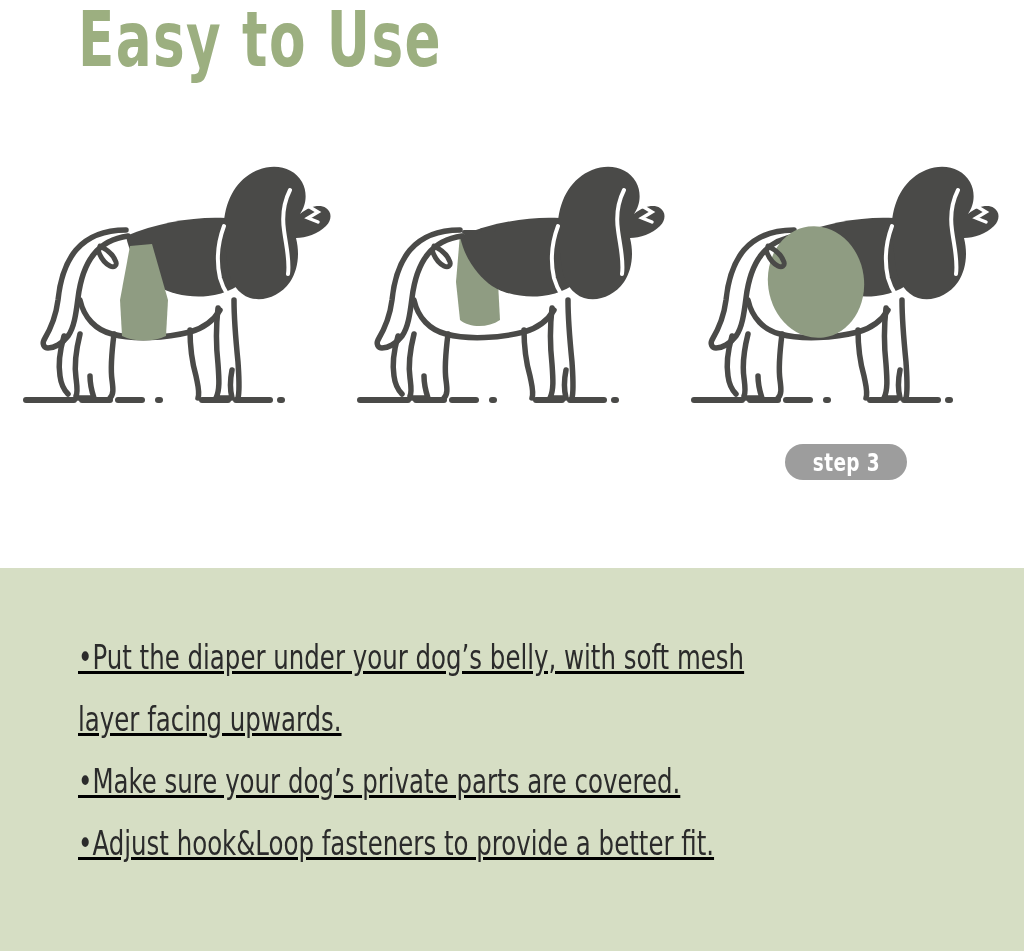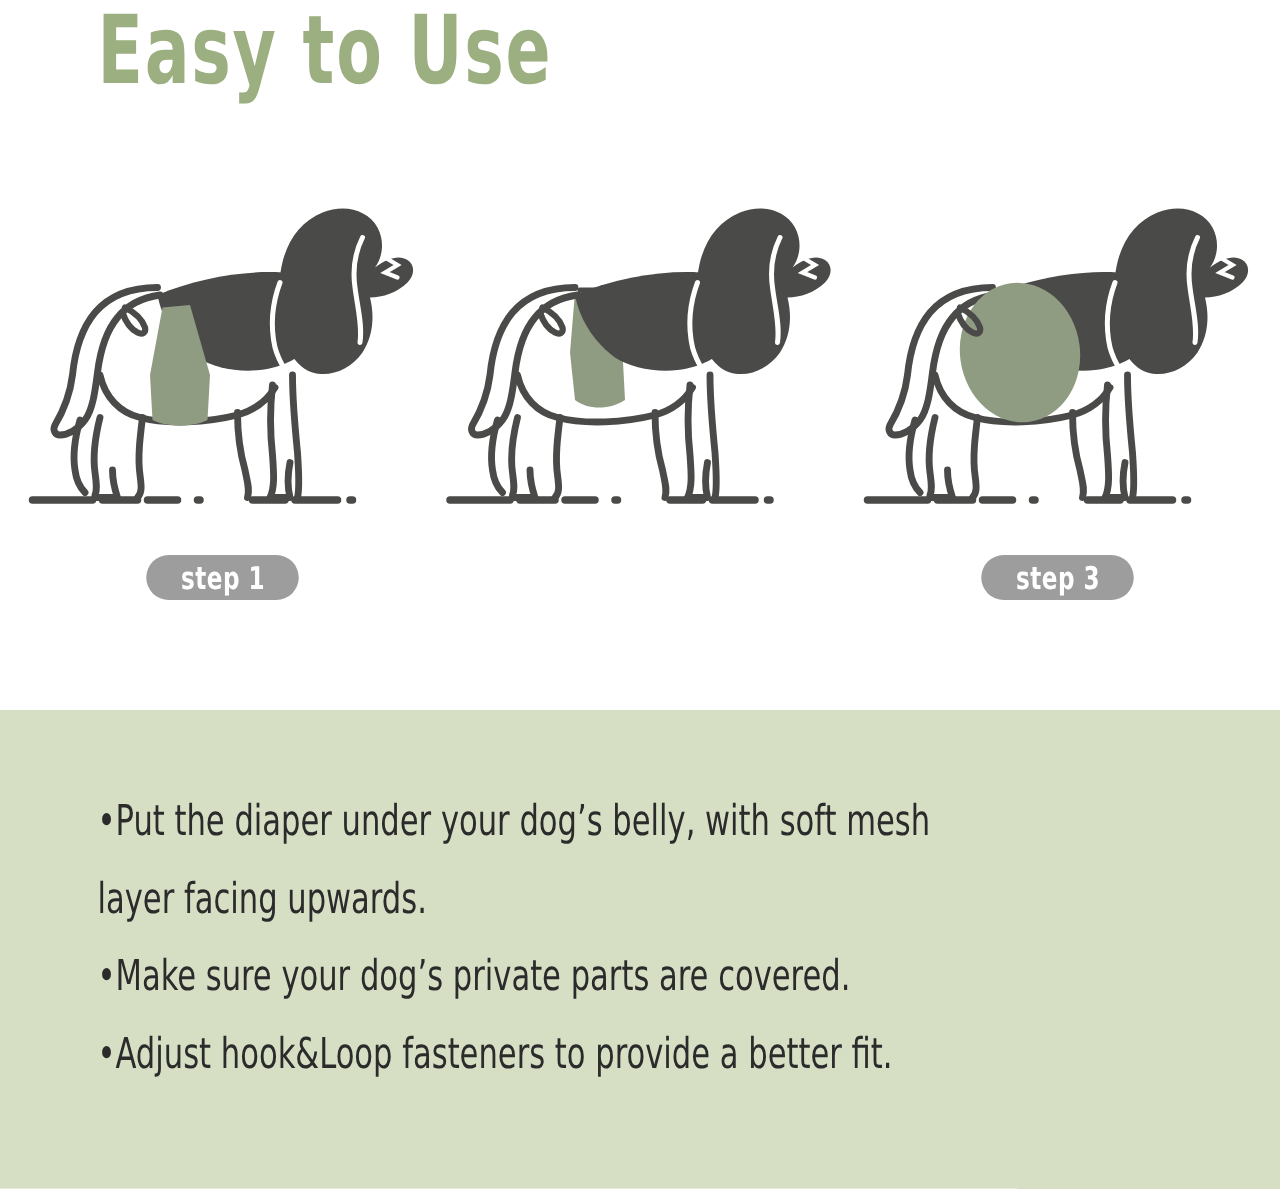--- a/index.html
+++ b/index.html
@@ -83,20 +83,21 @@
 
   
   .panel{
     position:absolute;
     left:0;top:568px;
     width:1024px;
     height:383px;
     background:#d6dec4;
     box-sizing:border-box;
     padding:58px 70px 0 78px;
+    text-decoration:underline;
   }
   .bullet-list{
     list-style:none;
     margin:0;padding:0;
   }
   .bullet{
     color:#2b2b2b;
     font-family:"DejaVu Sans Condensed","DejaVu Sans", sans-serif;
     font-weight:300;
     font-size:34px;
@@ -166,23 +167,20 @@
             <line x1="8" y1="250" x2="56" y2="250"></line>
             <line x1="64" y1="250" x2="92" y2="250"></line>
             <line x1="100" y1="250" x2="124" y2="250"></line>
             <line x1="140" y1="250" x2="142" y2="250"></line>
             <line x1="184" y1="250" x2="210" y2="250"></line>
             <line x1="218" y1="250" x2="252" y2="250"></line>
             <line x1="262" y1="250" x2="264" y2="250"></line>
           </g>
         </g>
       </svg>
-    </div>
-    <div class="badge">
-      <span class="badge-label">step 1</span>
     </div>
   </div>
 
   <div class="step">
     <div class="dog-holder">
       <svg viewBox="0 0 320 260" xmlns="http://www.w3.org/2000/svg">
         <g>
 
           <path d="M108 84 L140 80 L146 132 L148 170 C136 178 118 178 108 170
                    L104 132 Z" fill="#8f9c82"></path>

